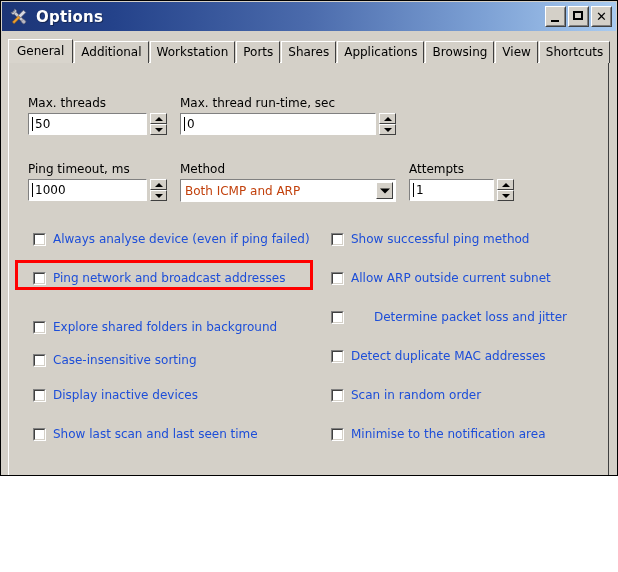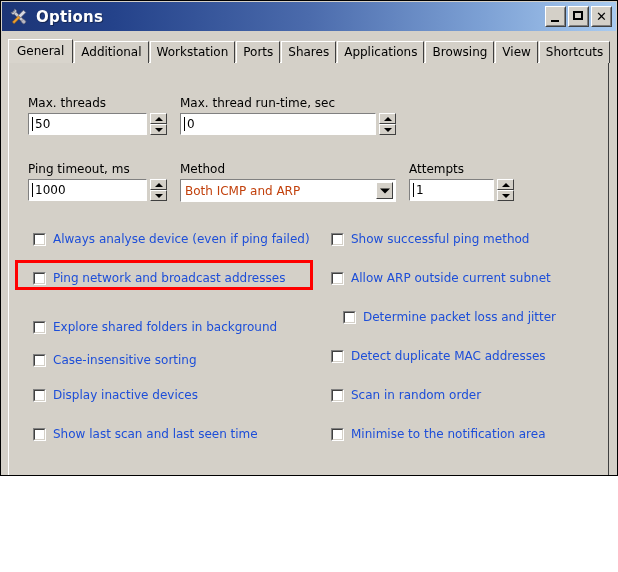--- a/index.html
+++ b/index.html
@@ -476,21 +476,21 @@
     </div>
 
     <div class="chk-row" style="left:322px; top:168px;">
       <span class="chk-box"></span>
       <span class="chk-label">Show successful ping method</span>
     </div>
     <div class="chk-row" style="left:322px; top:207px;">
       <span class="chk-box"></span>
       <span class="chk-label">Allow ARP outside current subnet</span>
     </div>
-    <div class="chk-row" style="left:334px; top:246px;">
+    <div class="chk-row" style="left:322px; top:246px;gap:23px;">
       <span class="chk-box"></span>
       <span class="chk-label">Determine packet loss and jitter</span>
     </div>
     <div class="chk-row" style="left:322px; top:285px;">
       <span class="chk-box"></span>
       <span class="chk-label">Detect duplicate MAC addresses</span>
     </div>
     <div class="chk-row" style="left:322px; top:324px;">
       <span class="chk-box"></span>
       <span class="chk-label">Scan in random order</span>

